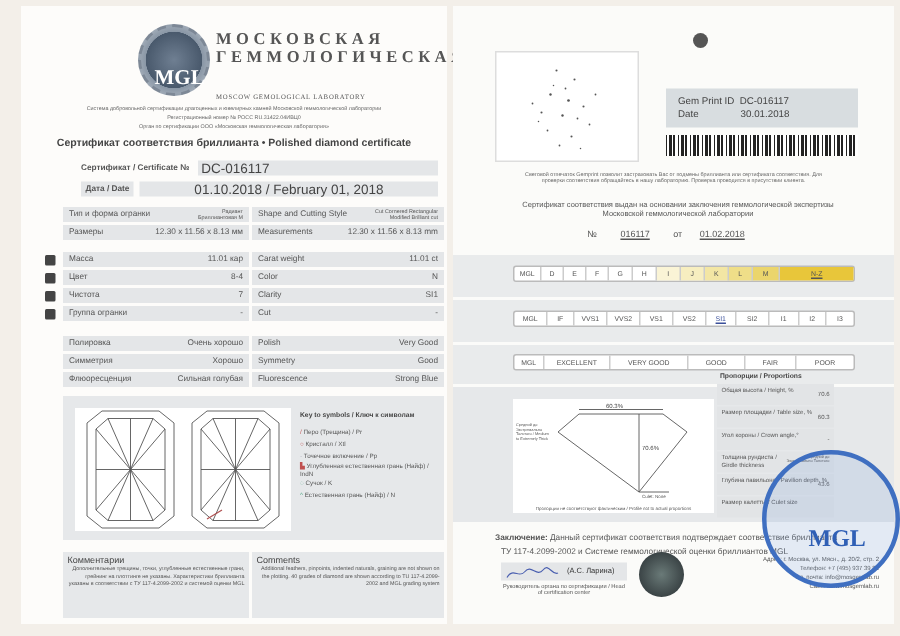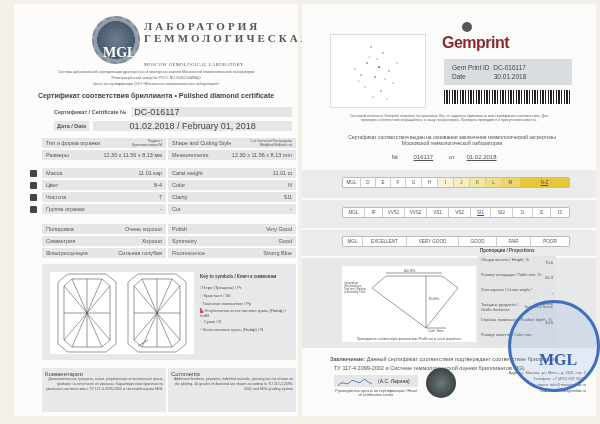--- a/index.html
+++ b/index.html
@@ -29,37 +29,37 @@
 </style>
 </head>
 <body>
 
 <div class="page left">
  <div class="hdr">
   <div class="logo">
         <span>MGL</span>
       </div>
   <div class="ltitle">
-        <div>ЛАБОРАТОРИЯ</div>
+        <div>МОСКОВСКАЯ</div>
         <div>ГЕММОЛОГИЧЕСКАЯ</div>
       </div>
   <div class="lsub">MOSCOW GEMOLOGICAL LABORATORY</div>
  </div>
  <div class="tiny" style="top:66px">Система добровольной сертификации драгоценных и ювелирных камней Московской геммологической лаборатории</div>
  <div class="tiny" style="top:72px">Регистрационный номер № РОСС RU.31422.04ИВЦ0</div>
  <div class="tiny" style="top:78px">Орган по сертификации ООО «Московская геммологическая лаборатория»</div>
  <div class="certhead">Сертификат соответствия бриллианта • Polished diamond certificate</div>
 
  <div class="row" style="left:36px;top:103px;width:246px;background:none">
   <span style="font-weight:bold;font-size:5.5px">Сертификат / Certificate №</span>
   <span class="bigval" style="margin-left:6px;background:#e4e6e8;flex:1;padding-left:2px">DC-016117</span>
  </div>
  <div class="row" style="left:36px;top:117px;width:246px;background:none">
   <span style="font-weight:bold;background:#e4e6e8;padding:0 3px;height:10px;line-height:10px">Дата / Date</span>
-  <span class="bigval" style="margin-left:4px;background:#e4e6e8;flex:1;text-align:center">01.02.2018 / February 01, 2018</span>
+  <span class="bigval" style="margin-left:4px;background:#e4e6e8;flex:1;text-align:center">01.10.2018 / February 01, 2018</span>
  </div>
 
  <div class="row" style="left:28px;top:134px;width:124px;justify-content:space-between">
       <span>Тип и форма огранки</span>
       <span style="font-size:3.6px;text-align:right;width:40px">Радиант Бриллиантовая М</span>
     </div>
  <div class="row" style="left:154px;top:134px;width:128px;justify-content:space-between">
       <span>Shape and Cutting Style</span>
       <span style="font-size:3.6px;text-align:right;width:44px">Cut Cornered Rectangular Modified Brilliant cut</span>
     </div>
@@ -188,21 +188,20 @@
           <circle cx="66" cy="28" r=".6"></circle>
           <circle cx="56" cy="64" r=".5"></circle>
           <circle cx="38" cy="22" r=".5"></circle>
           <circle cx="46" cy="24" r=".6"></circle>
           <circle cx="28" cy="46" r=".5"></circle>
           <circle cx="54" cy="44" r=".6"></circle>
         </g>
       </svg>
  </div>
  <div style="position:absolute;left:160px;top:18px;width:10px;height:10px;border-radius:50%;background:#555"></div>
- <div style="position:absolute;left:140px;top:30px;font-size:16px;font-weight:bold;color:#8b2a2a;letter-spacing:-.5px">Gemprint</div>
  <div style="position:absolute;left:142px;top:55px;width:128px;height:26px;background:#d8dde0;font-size:6.5px;color:#444;padding:4px 8px;line-height:9px">
   <div><span>Gem Print ID</span>&nbsp;&nbsp;<span>DC-016117</span></div>
   <div><span>Date</span><span style="margin-left:28px">30.01.2018</span></div>
  </div>
  <div style="position:absolute;left:142px;top:86px;width:128px;height:14px;background:repeating-linear-gradient(90deg,#222 0 1px,#fff 1px 2px,#222 2px 4px,#fff 4px 5px,#222 5px 6px,#fff 6px 8px)"></div>
  <div class="tiny" style="top:110px;padding:0 40px">Световой отпечаток Gemprint позволит застраховать Вас от подмены бриллианта или сертификата соответствия. Для проверки соответствия обращайтесь в нашу лабораторию. Проверка проводится в присутствии клиента.</div>
  <div style="position:absolute;top:130px;left:40px;width:220px;text-align:center;font-size:5px;color:#555">Сертификат соответствия выдан на основании заключения геммологической экспертизы Московской геммологической лаборатории</div>
  <div style="position:absolute;top:150px;left:0;width:100%;text-align:center;font-size:6px;color:#555">
   <span>№</span> <u style="padding:0 14px">016117</u> <span>от</span> <u style="padding:0 10px">01.02.2018</u>
  </div>

